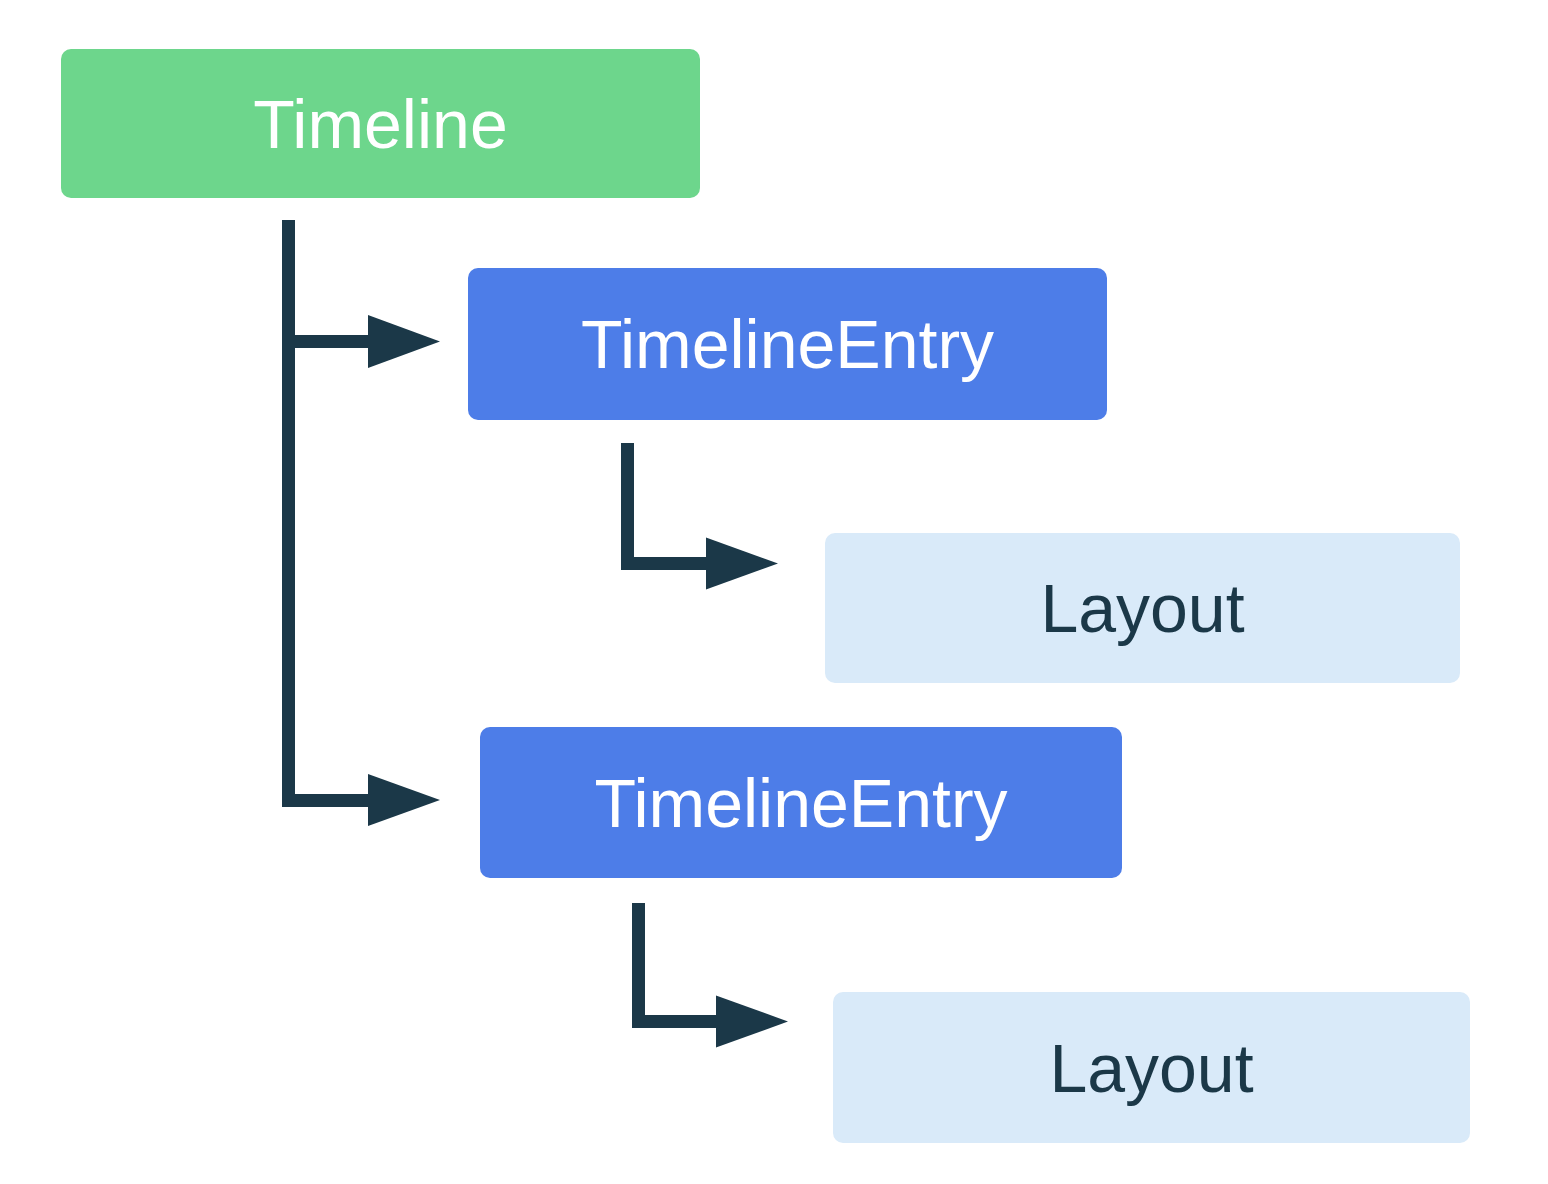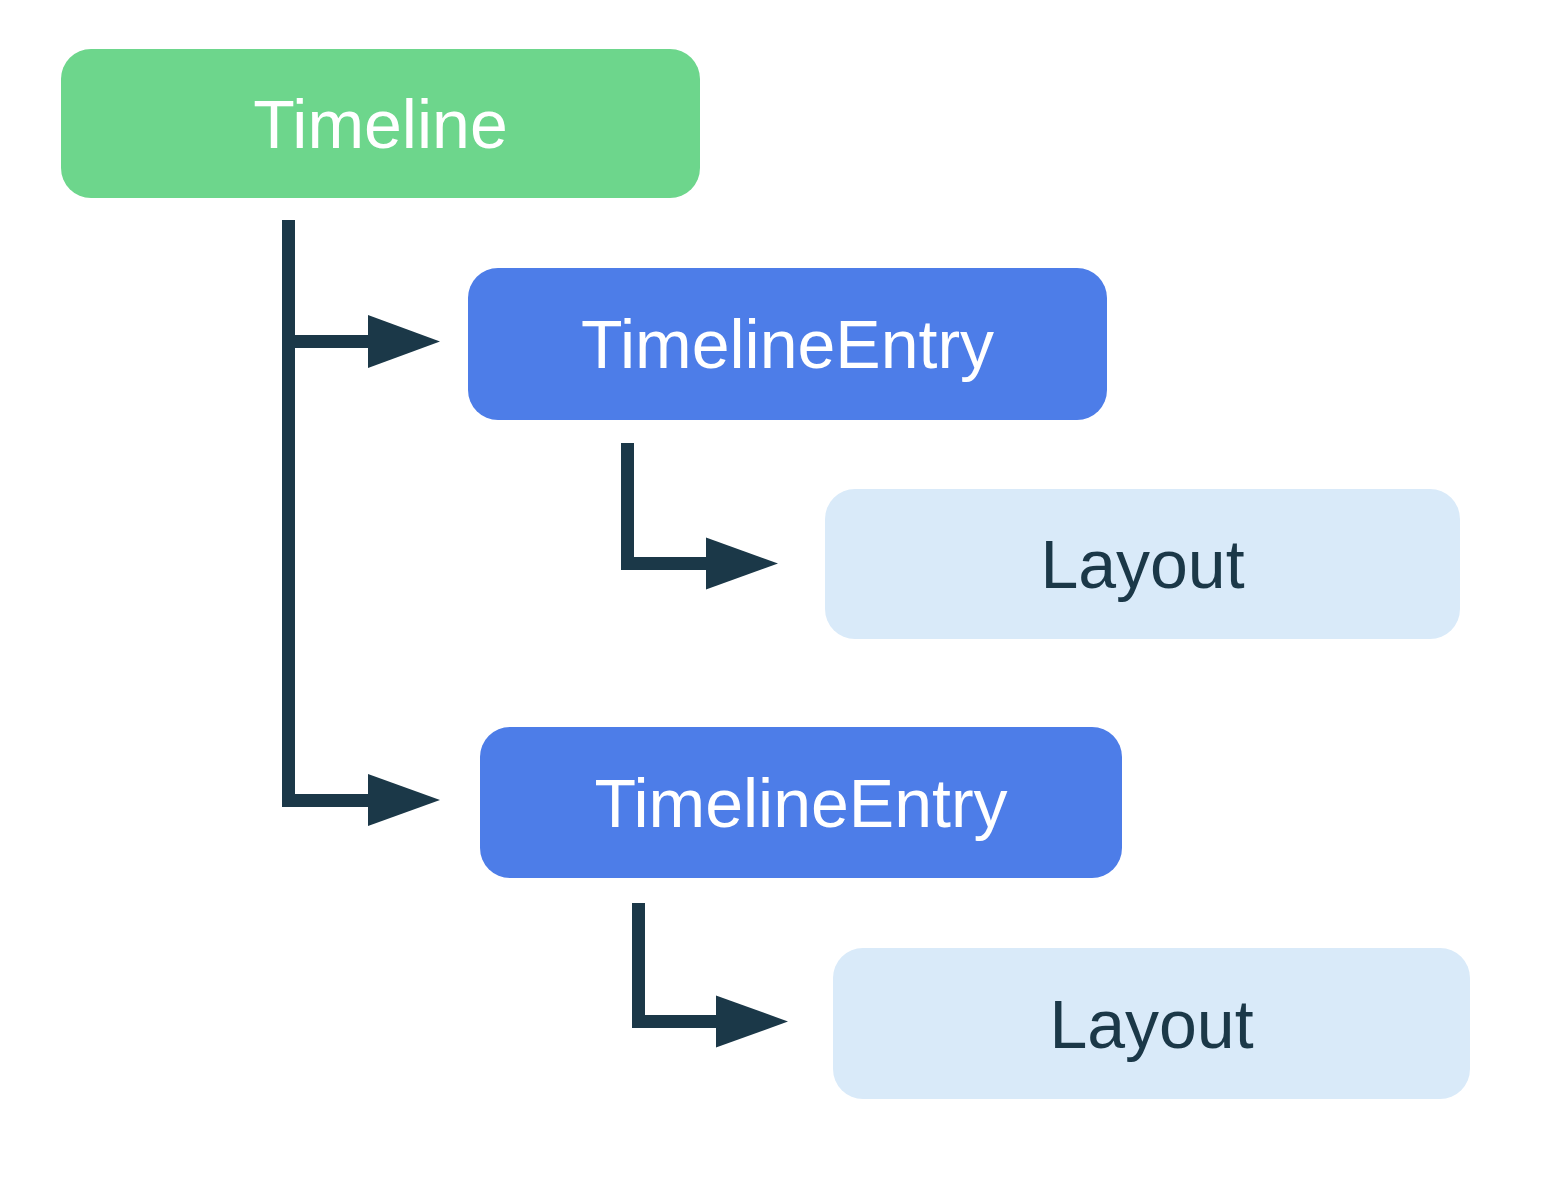--- a/index.html
+++ b/index.html
@@ -31,28 +31,28 @@
     top: 0;
     width: 1548px;
     height: 1184px;
     pointer-events: none;
   }
   .node {
     position: absolute;
     display: flex;
     align-items: center;
     justify-content: center;
-    border-radius: 30px;
+    border-radius: 10px;
     font-size: 68px;
     line-height: 1;
     white-space: nowrap;
   }
   .node-root   { background: var(--root-bg);   color: var(--root-text); }
   .node-entry  { background: var(--entry-bg);  color: var(--entry-text); justify-content: center; }
-  .node-layout { background: var(--layout-bg); color: var(--layout-text); }
+  .node-layout { background: var(--layout-bg); color: var(--layout-text); margin-top: 44px; }
 
   #node-timeline { left: 61px;  top: 49px;  width: 639px; height: 149px; }
   #node-entry1   { left: 468px; top: 268px; width: 639px; height: 152px; }
   #node-layout1  { left: 825px; top: 489px; width: 635px; height: 150px; }
   #node-entry2   { left: 480px; top: 727px; width: 642px; height: 151px; }
   #node-layout2  { left: 833px; top: 948px; width: 637px; height: 151px; }
 
   .connector-shape { fill: var(--connector); }
 </style>
 </head>

